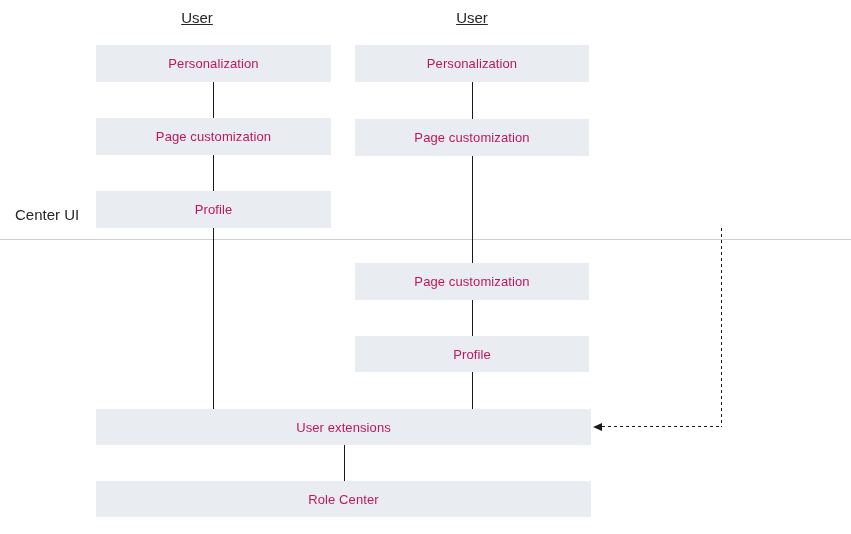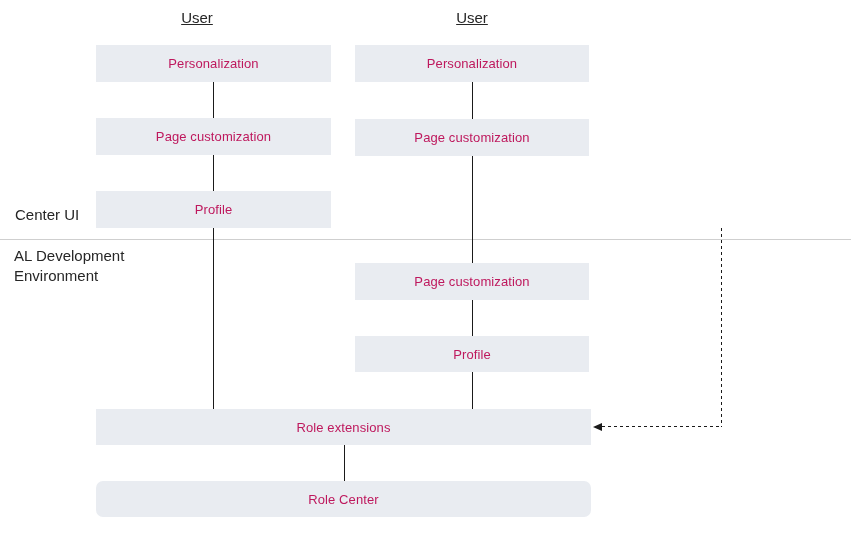--- a/index.html
+++ b/index.html
@@ -81,21 +81,21 @@
   #box-l2 { left: 96px;  top: 118px; width: 235px; height: 37px; }
   #box-l3 { left: 96px;  top: 191px; width: 235px; height: 37px; }
 
   #box-m1 { left: 355px; top: 45px;  width: 234px; height: 37px; }
   #box-m2 { left: 355px; top: 119px; width: 234px; height: 37px; }
   #box-m3 { left: 355px; top: 263px; width: 234px; height: 37px; }
   #box-m4 { left: 355px; top: 336px; width: 234px; height: 36px; }
 
   #box-designer { left: 604px; top: 191px; width: 233px; height: 37px; }
   #box-pagext   { left: 96px;  top: 409px; width: 495px; height: 36px; }
-  #box-rolectr  { left: 96px;  top: 481px; width: 495px; height: 36px; border-radius: 7px; }
+  #box-rolectr  { left: 96px;  top: 481px; width: 495px; height: 36px; }
 
   #divider-main { top: 239px; }
 
   #c-l1 { left: 212.5px; top: 82px;  height: 36px; }
   #c-l2 { left: 212.5px; top: 155px; height: 36px; }
   #c-l3 { left: 212.5px; top: 228px; height: 181px; }
   #c-m1 { left: 471.5px; top: 82px;  height: 37px; }
   #c-m2 { left: 471.5px; top: 156px; height: 107px; }
   #c-m3 { left: 471.5px; top: 300px; height: 36px; }
   #c-m4 { left: 471.5px; top: 372px; height: 37px; }
@@ -107,35 +107,34 @@
 </style>
 </head>
 <body>
 
 <div class="canvas">
 
   <div class="col-label" id="lbl-user-left">User</div>
   <div class="col-label" id="lbl-user-right">User</div>
 
   <div class="lane-label" id="lbl-client-ui">Center UI</div>
-  <div class="lane-label" id="lbl-al-dev">AL Development Environment</div>
 
   <div class="divider" id="divider-main"></div>
 
   <div class="node" id="box-l1">Personalization</div>
   <div class="node" id="box-l2">Page customization</div>
   <div class="node" id="box-l3">Profile</div>
 
   <div class="node" id="box-m1">Personalization</div>
   <div class="node" id="box-m2">Page customization</div>
   <div class="node" id="box-m3">Page customization</div>
   <div class="node" id="box-m4">Profile</div>
 
 
-  <div class="node" id="box-pagext">Role extensions</div>
+  <div class="node" id="box-pagext">User extensions</div>
   <div class="node" id="box-rolectr">Role Center</div>
 
   <div class="vline" id="c-l1"></div>
   <div class="vline" id="c-l2"></div>
   <div class="vline" id="c-l3"></div>
   <div class="vline" id="c-m1"></div>
   <div class="vline" id="c-m2"></div>
   <div class="vline" id="c-m3"></div>
   <div class="vline" id="c-m4"></div>
   <div class="vline" id="c-b1"></div>

